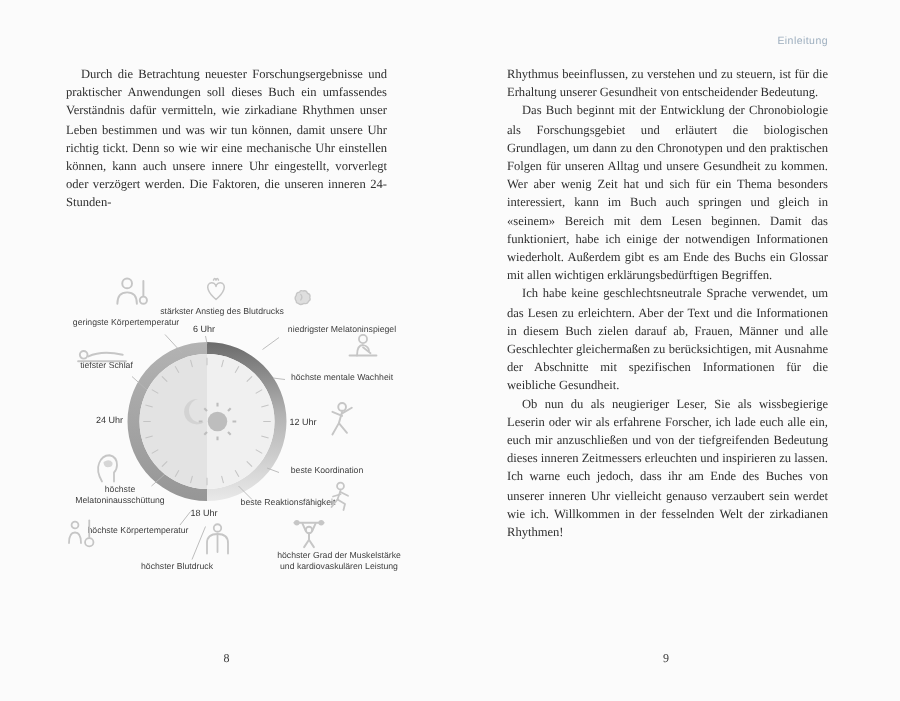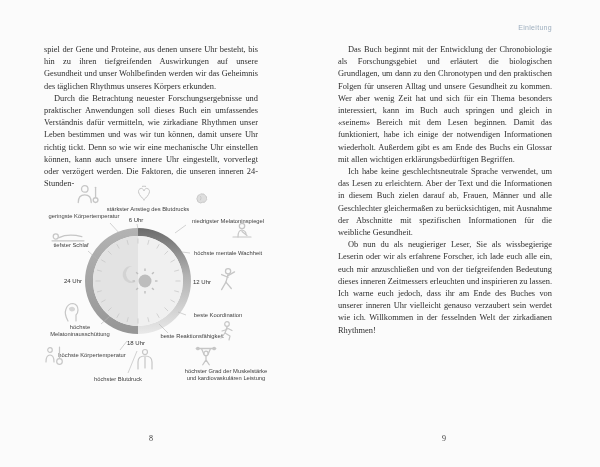--- a/index.html
+++ b/index.html
@@ -28,25 +28,25 @@
   .clock-svg{position:absolute;left:0;top:0;}
 </style>
 </head>
 <body>
 
 <div class="spread">
 
   <div class="running-header" style="color:#9daebe;">Einleitung</div>
 
   <div class="page-col col-left">
-    <p>spiel der Gene und Proteine, aus denen unsere Uhr besteht, bis hin zu ihren tiefgreifenden Auswirkungen auf unsere Gesundheit und unser Wohlbefinden werden wir das Geheimnis des täglichen Rhythmus unseres Körpers erkunden.</p>
     <p class="indent">Durch die Betrachtung neuester Forschungsergebnisse und praktischer Anwendungen soll dieses Buch ein umfassendes Verständnis dafür vermitteln, wie zirkadiane Rhythmen unser Leben bestimmen und was wir tun können, damit unsere Uhr richtig tickt. Denn so wie wir eine mechanische Uhr einstellen können, kann auch unsere innere Uhr eingestellt, vorverlegt oder verzögert werden. Die Faktoren, die unseren inneren 24-Stunden-</p>
   </div>
 
   <div class="page-col col-right">
+    <p>Rhythmus beeinflussen, zu verstehen und zu steuern, ist für die Erhaltung unserer Gesundheit von entscheidender Bedeutung.</p>
     <p class="indent">Das Buch beginnt mit der Entwicklung der Chronobiologie als Forschungsgebiet und erläutert die biologischen Grundlagen, um dann zu den Chronotypen und den praktischen Folgen für unseren Alltag und unsere Gesundheit zu kommen. Wer aber wenig Zeit hat und sich für ein Thema besonders interessiert, kann im Buch auch springen und gleich in «seinem» Bereich mit dem Lesen beginnen. Damit das funktioniert, habe ich einige der notwendigen Informationen wiederholt. Außerdem gibt es am Ende des Buchs ein Glossar mit allen wichtigen erklärungsbedürftigen Begriffen.</p>
     <p class="indent">Ich habe keine geschlechtsneutrale Sprache verwendet, um das Lesen zu erleichtern. Aber der Text und die Informationen in diesem Buch zielen darauf ab, Frauen, Männer und alle Geschlechter gleichermaßen zu berücksichtigen, mit Ausnahme der Abschnitte mit spezifischen Informationen für die weibliche Gesundheit.</p>
     <p class="indent">Ob nun du als neugieriger Leser, Sie als wissbegierige Leserin oder wir als erfahrene Forscher, ich lade euch alle ein, euch mir anzuschließen und von der tiefgreifenden Bedeutung dieses inneren Zeitmessers erleuchten und inspirieren zu lassen. Ich warne euch jedoch, dass ihr am Ende des Buches von unserer inneren Uhr vielleicht genauso verzaubert sein werdet wie ich. Willkommen in der fesselnden Welt der zirkadianen Rhythmen!</p>
   </div>
 
   <div class="figure">
 
     <svg class="clock-svg" width="284" height="216" viewBox="0 0 284 216">
       <defs>
         <linearGradient id="gDay" x1="0" y1="0" x2="0" y2="1">

